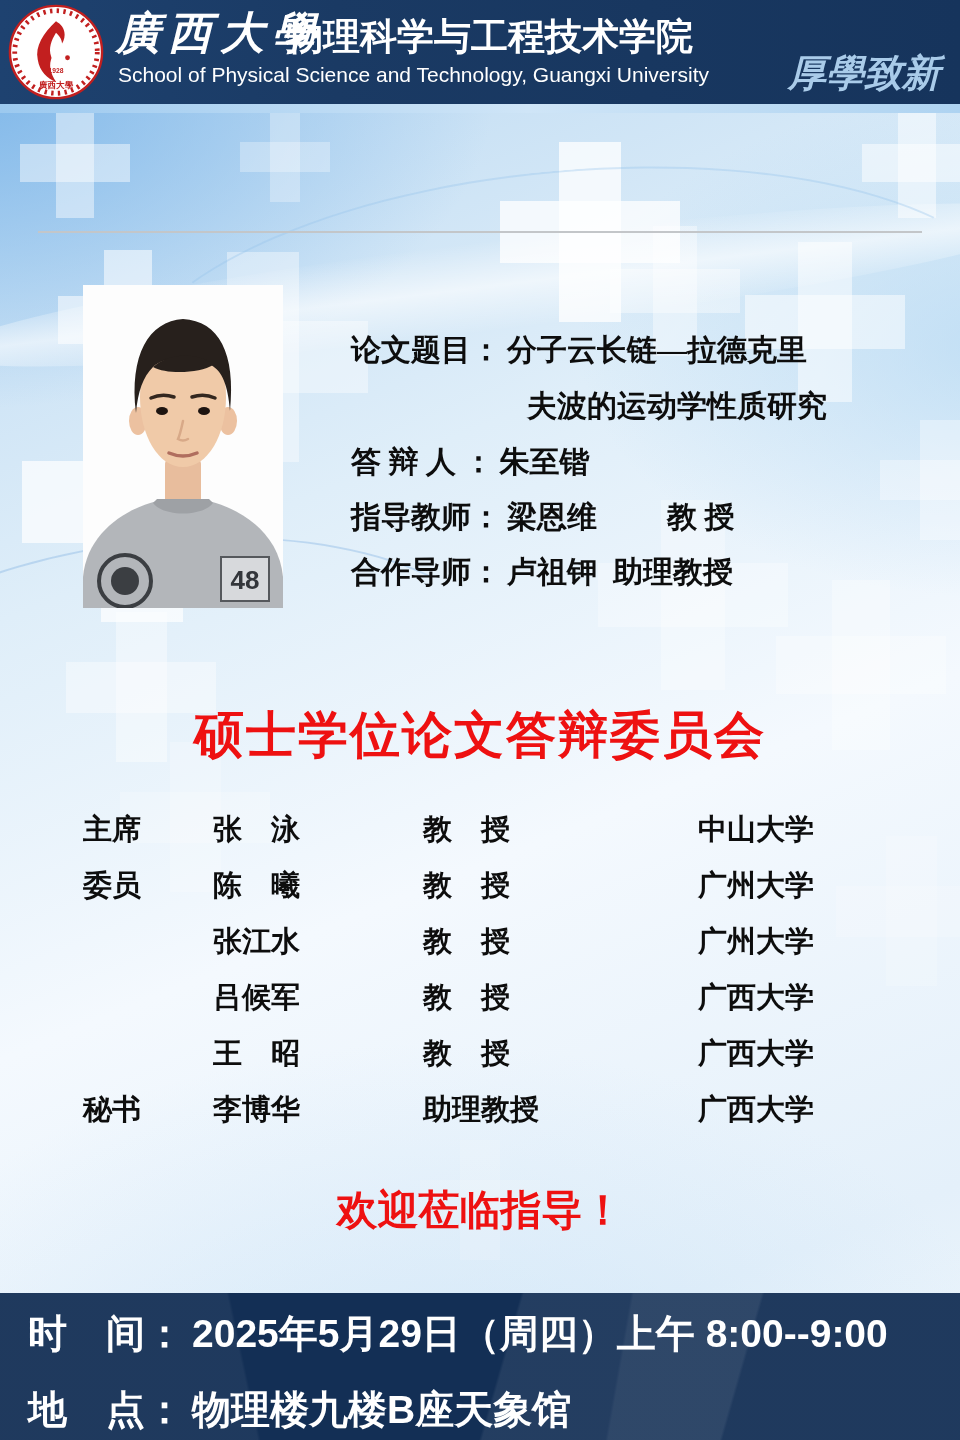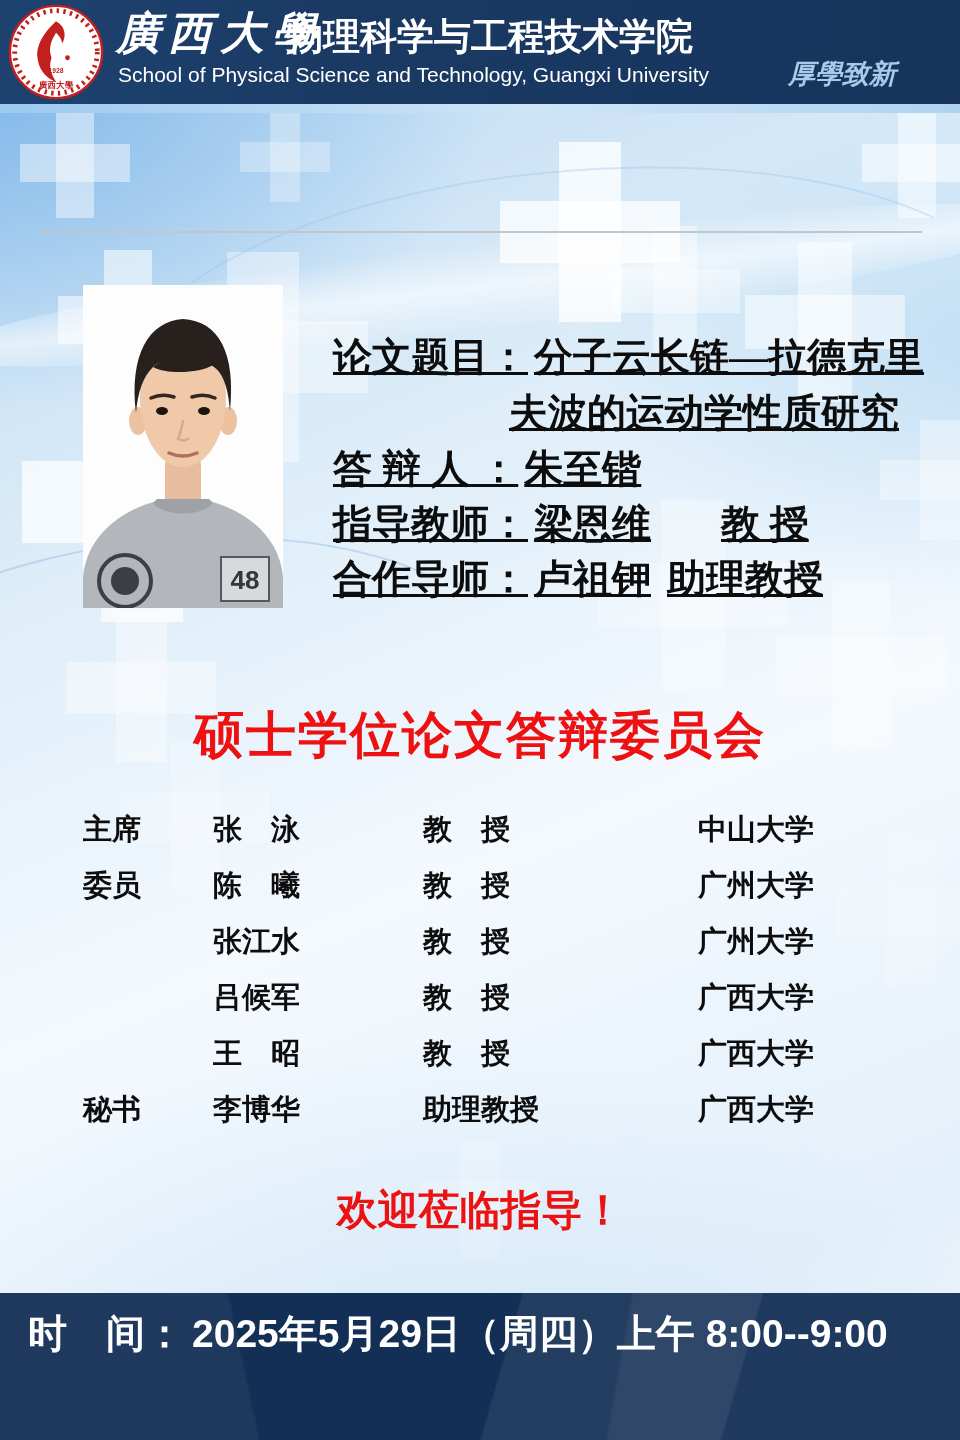--- a/index.html
+++ b/index.html
@@ -19,33 +19,33 @@
   
   .header{position:absolute;left:0;top:0;width:960px;height:104px;
     background:linear-gradient(90deg,#1e4270 0%,#1a3a64 35%,#16345c 100%);}
   .seal{position:absolute;left:8px;top:4px;width:96px;height:96px;}
   .uni-zh{position:absolute;left:116px;top:4px;font-family:"Liberation Serif",serif;font-style:italic;
     font-weight:bold;font-size:44px;color:#ffffff;letter-spacing:8px;white-space:nowrap;}
   .school-zh{position:absolute;left:286px;top:12px;font-weight:bold;font-size:37px;color:#ffffff;white-space:nowrap;}
   .school-en{position:absolute;left:118px;top:63px;font-size:21px;color:#ffffff;white-space:nowrap;}
   .motto1{position:absolute;left:712px;top:16px;font-family:"Liberation Serif",serif;font-style:italic;
     font-weight:bold;font-size:38px;color:#a9cbe9;white-space:nowrap;}
-  .motto2{position:absolute;left:788px;top:56px;font-family:Liberation Serif, serif;font-style:italic;
-    font-weight:bold;font-size:27px;color:#a9cbe9;white-space:nowrap;}
+  .motto2{position:absolute;left:788px;top:48px;font-family:Liberation Serif, serif;font-style:italic;
+    font-weight:bold;font-size:38px;color:#a9cbe9;white-space:nowrap;}
   .top-band{position:absolute;left:0;top:104px;width:960px;height:9px;
     background:linear-gradient(90deg,#9cc9ef,#cfe5f7 55%,#aed3f1);}
   
   .main-title{position:absolute;left:0;top:134px;width:960px;text-align:center;
     font-size:57px;font-weight:bold;color:#ee1111;letter-spacing:1px;}
   .title-rule{position:absolute;left:38px;top:231px;width:884px;height:2px;background:#c3c6c9;}
   
   .photo{position:absolute;left:83px;top:285px;width:200px;height:323px;background:#ffffff;}
   
-  .info-line{position:absolute;left:333px;white-space:nowrap;
-    font-family:"Liberation Serif",serif;font-weight:bold;font-size:39px;color:#0d0d0d;text-decoration:underline;}
+  .info-line{position:absolute;left:351px;white-space:nowrap;
+    font-family:"Liberation Serif",serif;font-weight:bold;font-size:30px;color:#0d0d0d;}
   .info-line .v{margin-left:6px;}
   .info-line .t-gap{margin-left:70px;}
   .info-line .s-gap{margin-left:16px;}
   .indent2{padding-left:176px;text-align:center;}
   
   .committee-title{position:absolute;left:0;top:702px;width:960px;text-align:center;
     font-size:50px;font-weight:bold;color:#ee1111;letter-spacing:2px;}
   .crow{position:absolute;left:8px;width:960px;height:56px;
     font-family:"Liberation Serif",serif;font-weight:bold;font-size:29px;color:#0d0d0d;}
   .crow span{position:absolute;top:4px;white-space:nowrap;}
@@ -209,15 +209,18 @@
       <span class="c-univ">广西大学</span>
     </div>
   </div>
 
   <div class="welcome">欢迎莅临指导！</div>
 
   <div class="footer">
     <div class="f-line f-time">
       <span>时　间：</span><span class="fv">2025年5月29日（周四）上午 8:00--9:00</span>
     </div>
+    <div class="f-line f-venue">
+      <span>地　点：</span><span class="fv">物理楼九楼B座天象馆</span>
+    </div>
   </div>
 
 </div>
 
 </body></html>

